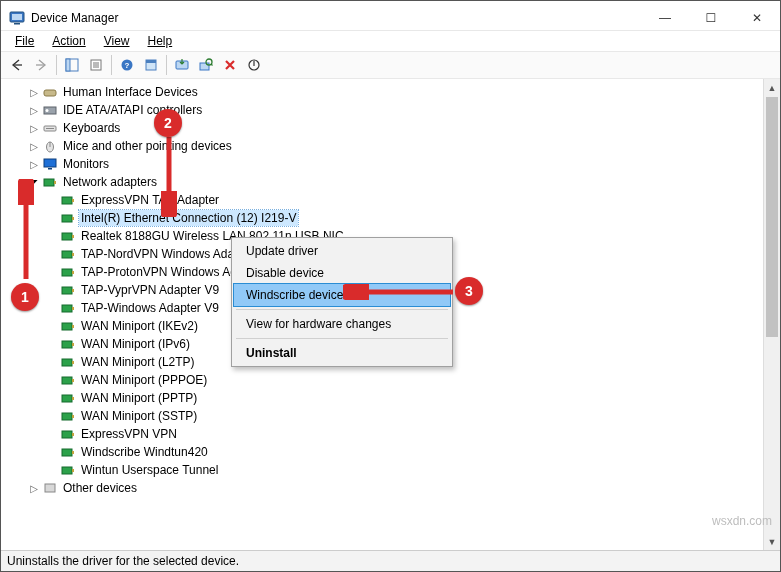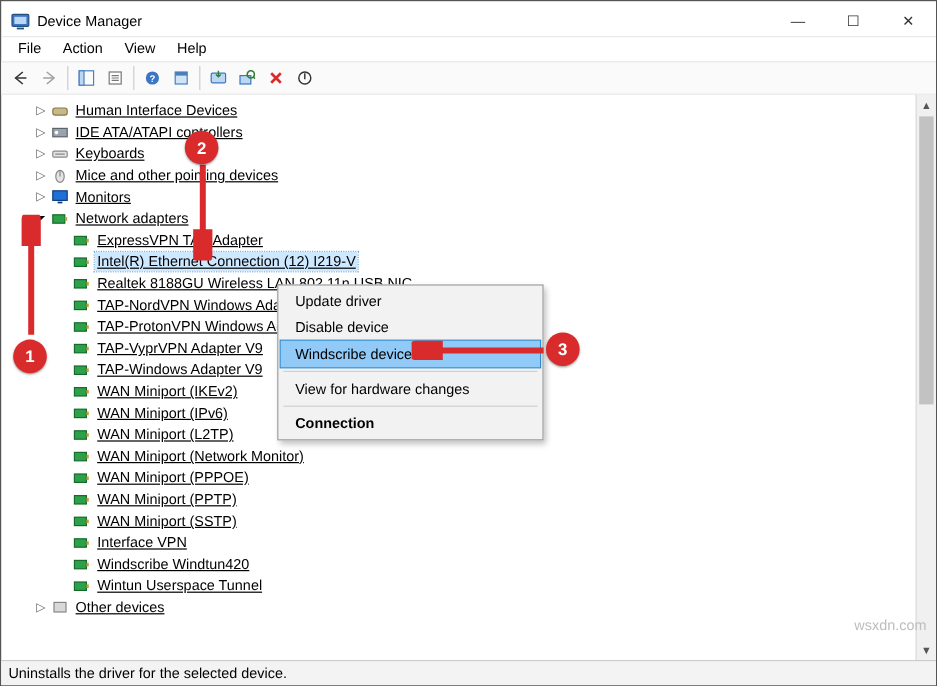--- a/index.html
+++ b/index.html
@@ -3,37 +3,37 @@
 <meta charset="utf-8">
 <style>
   * { box-sizing: border-box; }
   html, body { margin:0; padding:0; font-family: "Segoe UI", Tahoma, sans-serif; font-size: 12px; color:#000; background:#fff; }
   .window { width:781px; height:572px; border:1px solid #555; display:flex; flex-direction:column; background:#fff; position:relative; overflow:hidden;}
   .titlebar { height:30px; display:flex; align-items:center; padding:4px 0 0 8px; border-bottom:1px solid #e8e8e8;}
   .titlebar .icon { width:16px; height:16px; margin-right:6px; }
   .titlebar .title { flex:1; font-size:12px; }
   .winbtns { display:flex; height:100%; }
   .winbtn { width:46px; display:flex; align-items:center; justify-content:center; color:#333; }
-  .menubar { height:20px; display:flex; align-items:flex-start; padding:0 6px; gap:2px;}
+  .menubar { height:20px; display:flex; align-items:center; padding:0 6px; gap:2px;text-decoration:underline;}
   .menuitem { padding:2px 8px; }
   .toolbar { height:28px; display:flex; align-items:center; padding:0 4px; gap:0; border-top:1px solid #e8e8e8; border-bottom:1px solid #e8e8e8; background:#fafafa;}
   .tbtn { width:22px; height:22px; display:flex; align-items:center; justify-content:center; margin:0 1px; }
   .tsep { width:1px; height:20px; background:#ccc; margin:0 3px; }
   .client { flex:1; position:relative; border-bottom:1px solid #ccc; display:flex;}
   .tree { flex:1; overflow:auto; padding:4px 0 4px 2px; position:relative;}
   .scrollbar { width:17px; background:#f0f0f0; border-left:1px solid #ddd; position:relative;}
   .sb-up, .sb-down { position:absolute; left:0; right:0; height:17px; display:flex; align-items:center; justify-content:center; color:#555; font-size:9px;}
   .sb-up { top:0;} .sb-down{ bottom:0;}
   .sb-thumb { position:absolute; left:2px; right:2px; top:18px; height:240px; background:#c2c2c2; border-radius:0;}
   .statusbar { height:20px; display:flex; align-items:center; padding:0 6px; font-size:12px; background:#f3f3f3;}
   .row { height:18px; display:flex; align-items:center; white-space:nowrap; }
   .indent { display:inline-block; }
   .expander { width:14px; height:14px; display:flex; align-items:center; justify-content:center; color:#666; font-size:10px; }
   .cat-icon, .dev-icon { width:16px; height:16px; margin:0 3px 0 1px; display:flex; align-items:center; justify-content:center;}
-  .label { padding:1px 2px;text-decoration:underline; }
+  .label { padding:1px 2px; }
   .selected .label { background:#cde8ff; outline:1px dotted #7bb1e0;text-align:right; }
   .contextmenu { position:absolute; width:222px; background:#f2f2f2; border:1px solid #a0a0a0; box-shadow:2px 3px 5px rgba(0,0,0,0.25); padding:2px; z-index:5;}
   .cm-item { height:22px; display:flex; align-items:center; padding:0 12px; font-size:12px; }
   .cm-item.hover { background:#91c9f7; outline:1px solid #2a8dd4;}
   .cm-sep { height:1px; background:#d0d0d0; margin:3px 2px;}
   .cm-item.bold { font-weight:600; }
   .callout { position:absolute; z-index:10; }
   .badge { width:28px; height:28px; border-radius:50%; background:#d92b2b; color:#fff; display:flex; align-items:center; justify-content:center; font-weight:bold; font-size:14px; box-shadow:0 1px 2px rgba(0,0,0,0.4);}
   .arrow-svg { position:absolute; z-index:9; pointer-events:none;}
   .watermark { position:absolute; right:8px; bottom:22px; font-size:12px; color:#bdbdbd; z-index:1;margin-top:43px; }
@@ -312,30 +312,20 @@
             <span class="label">WAN Miniport (L2TP)</span>
           </div>
           <div class="row">
             <span class="indent" style="width:56px"></span>
             <span class="dev-icon">
               <svg width="14" height="14">
                 <rect x="1" y="4" width="10" height="7" fill="#2ca14a" stroke="#156b2c"></rect>
                 <rect x="11" y="6" width="2" height="3" fill="#c2a23e"></rect>
               </svg>
             </span>
-            <span class="label">WAN Miniport (Network Monitor)</span>
-          </div>
-          <div class="row">
-            <span class="indent" style="width:56px"></span>
-            <span class="dev-icon">
-              <svg width="14" height="14">
-                <rect x="1" y="4" width="10" height="7" fill="#2ca14a" stroke="#156b2c"></rect>
-                <rect x="11" y="6" width="2" height="3" fill="#c2a23e"></rect>
-              </svg>
-            </span>
             <span class="label">WAN Miniport (PPPOE)</span>
           </div>
           <div class="row">
             <span class="indent" style="width:56px"></span>
             <span class="dev-icon">
               <svg width="14" height="14">
                 <rect x="1" y="4" width="10" height="7" fill="#2ca14a" stroke="#156b2c"></rect>
                 <rect x="11" y="6" width="2" height="3" fill="#c2a23e"></rect>
               </svg>
             </span>
@@ -352,21 +342,21 @@
             <span class="label">WAN Miniport (SSTP)</span>
           </div>
           <div class="row">
             <span class="indent" style="width:56px"></span>
             <span class="dev-icon">
               <svg width="14" height="14">
                 <rect x="1" y="4" width="10" height="7" fill="#2ca14a" stroke="#156b2c"></rect>
                 <rect x="11" y="6" width="2" height="3" fill="#c2a23e"></rect>
               </svg>
             </span>
-            <span class="label">Interface VPN</span>
+            <span class="label">ExpressVPN VPN</span>
           </div>
           <div class="row">
             <span class="indent" style="width:56px"></span>
             <span class="dev-icon">
               <svg width="14" height="14">
                 <rect x="1" y="4" width="10" height="7" fill="#2ca14a" stroke="#156b2c"></rect>
                 <rect x="11" y="6" width="2" height="3" fill="#c2a23e"></rect>
               </svg>
             </span>
             <span class="label">Windscribe Windtun420</span>
@@ -402,21 +392,21 @@
       <div class="sb-down">▼</div>
     </div>
 
     <div class="contextmenu" style="left:230px; top:158px;">
       <div class="cm-item">Update driver</div>
       <div class="cm-item">Disable device</div>
       <div class="cm-item hover">Windscribe device</div>
       <div class="cm-sep"></div>
       <div class="cm-item">View for hardware changes</div>
       <div class="cm-sep"></div>
-      <div class="cm-item bold">Connection</div>
+      <div class="cm-item bold">Uninstall</div>
     </div>
 
     <div class="callout" style="left:10px; top:204px;">
       <div class="badge">1</div>
     </div>
 
     <svg class="arrow-svg" style="left:17px; top:100px;" width="16" height="104">
       <defs>
           <marker id="ah1" markerWidth="8" markerHeight="8" refX="4" refY="4" orient="auto">
             <path d="M0,0 L8,4 L0,8 Z" fill="#d92b2b"></path>

